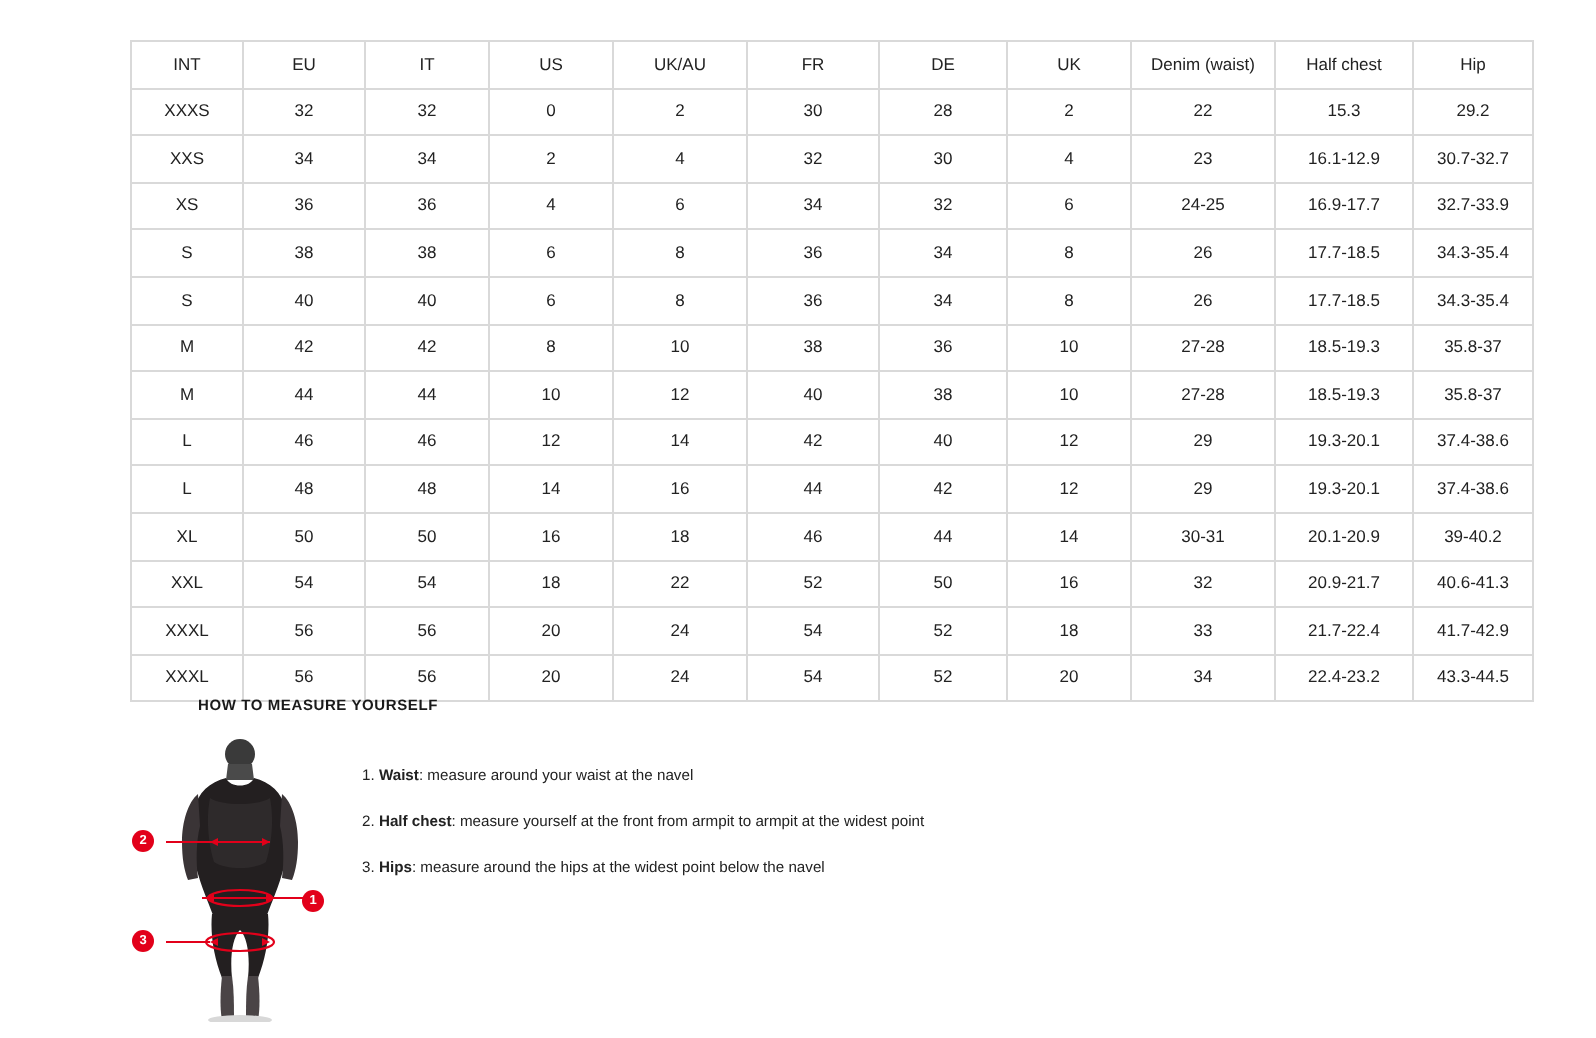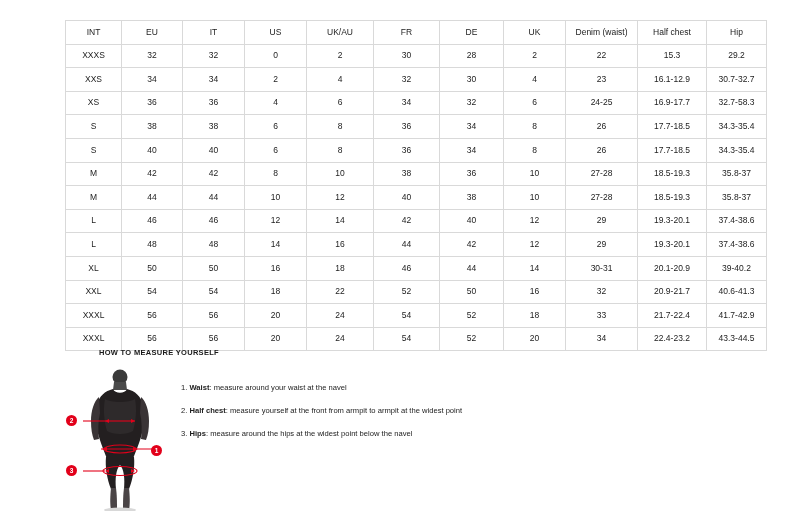--- a/index.html
+++ b/index.html
@@ -192,21 +192,21 @@
           <td>XS</td>
           <td>36</td>
           <td>36</td>
           <td>4</td>
           <td>6</td>
           <td>34</td>
           <td>32</td>
           <td>6</td>
           <td>24-25</td>
           <td>16.9-17.7</td>
-          <td>32.7-58.3</td>
+          <td>32.7-33.9</td>
         </tr>
         <tr>
           <td>S</td>
           <td>38</td>
           <td>38</td>
           <td>6</td>
           <td>8</td>
           <td>36</td>
           <td>34</td>
           <td>8</td>

